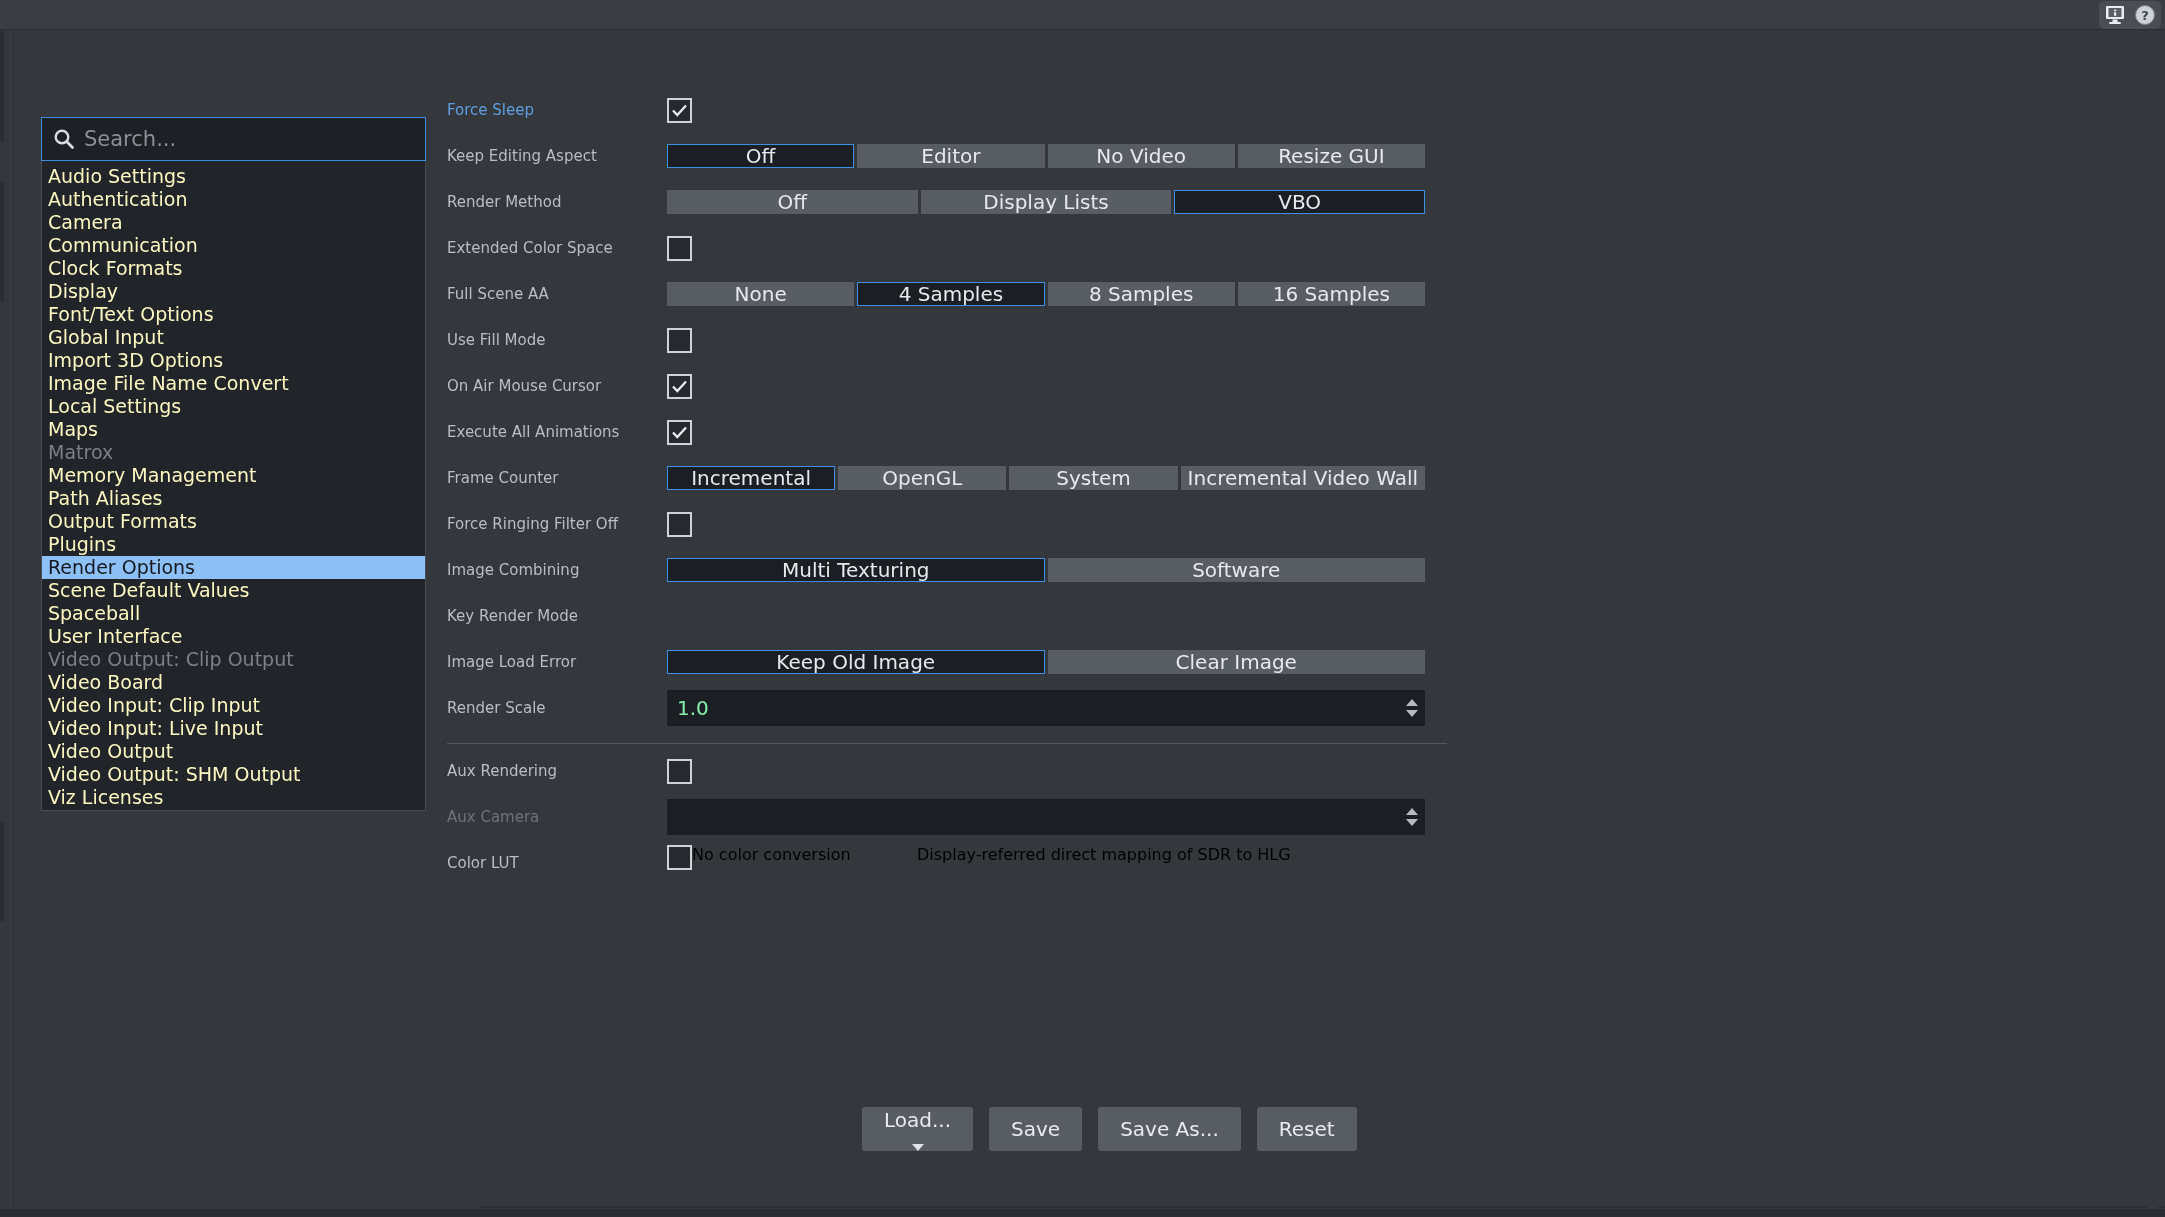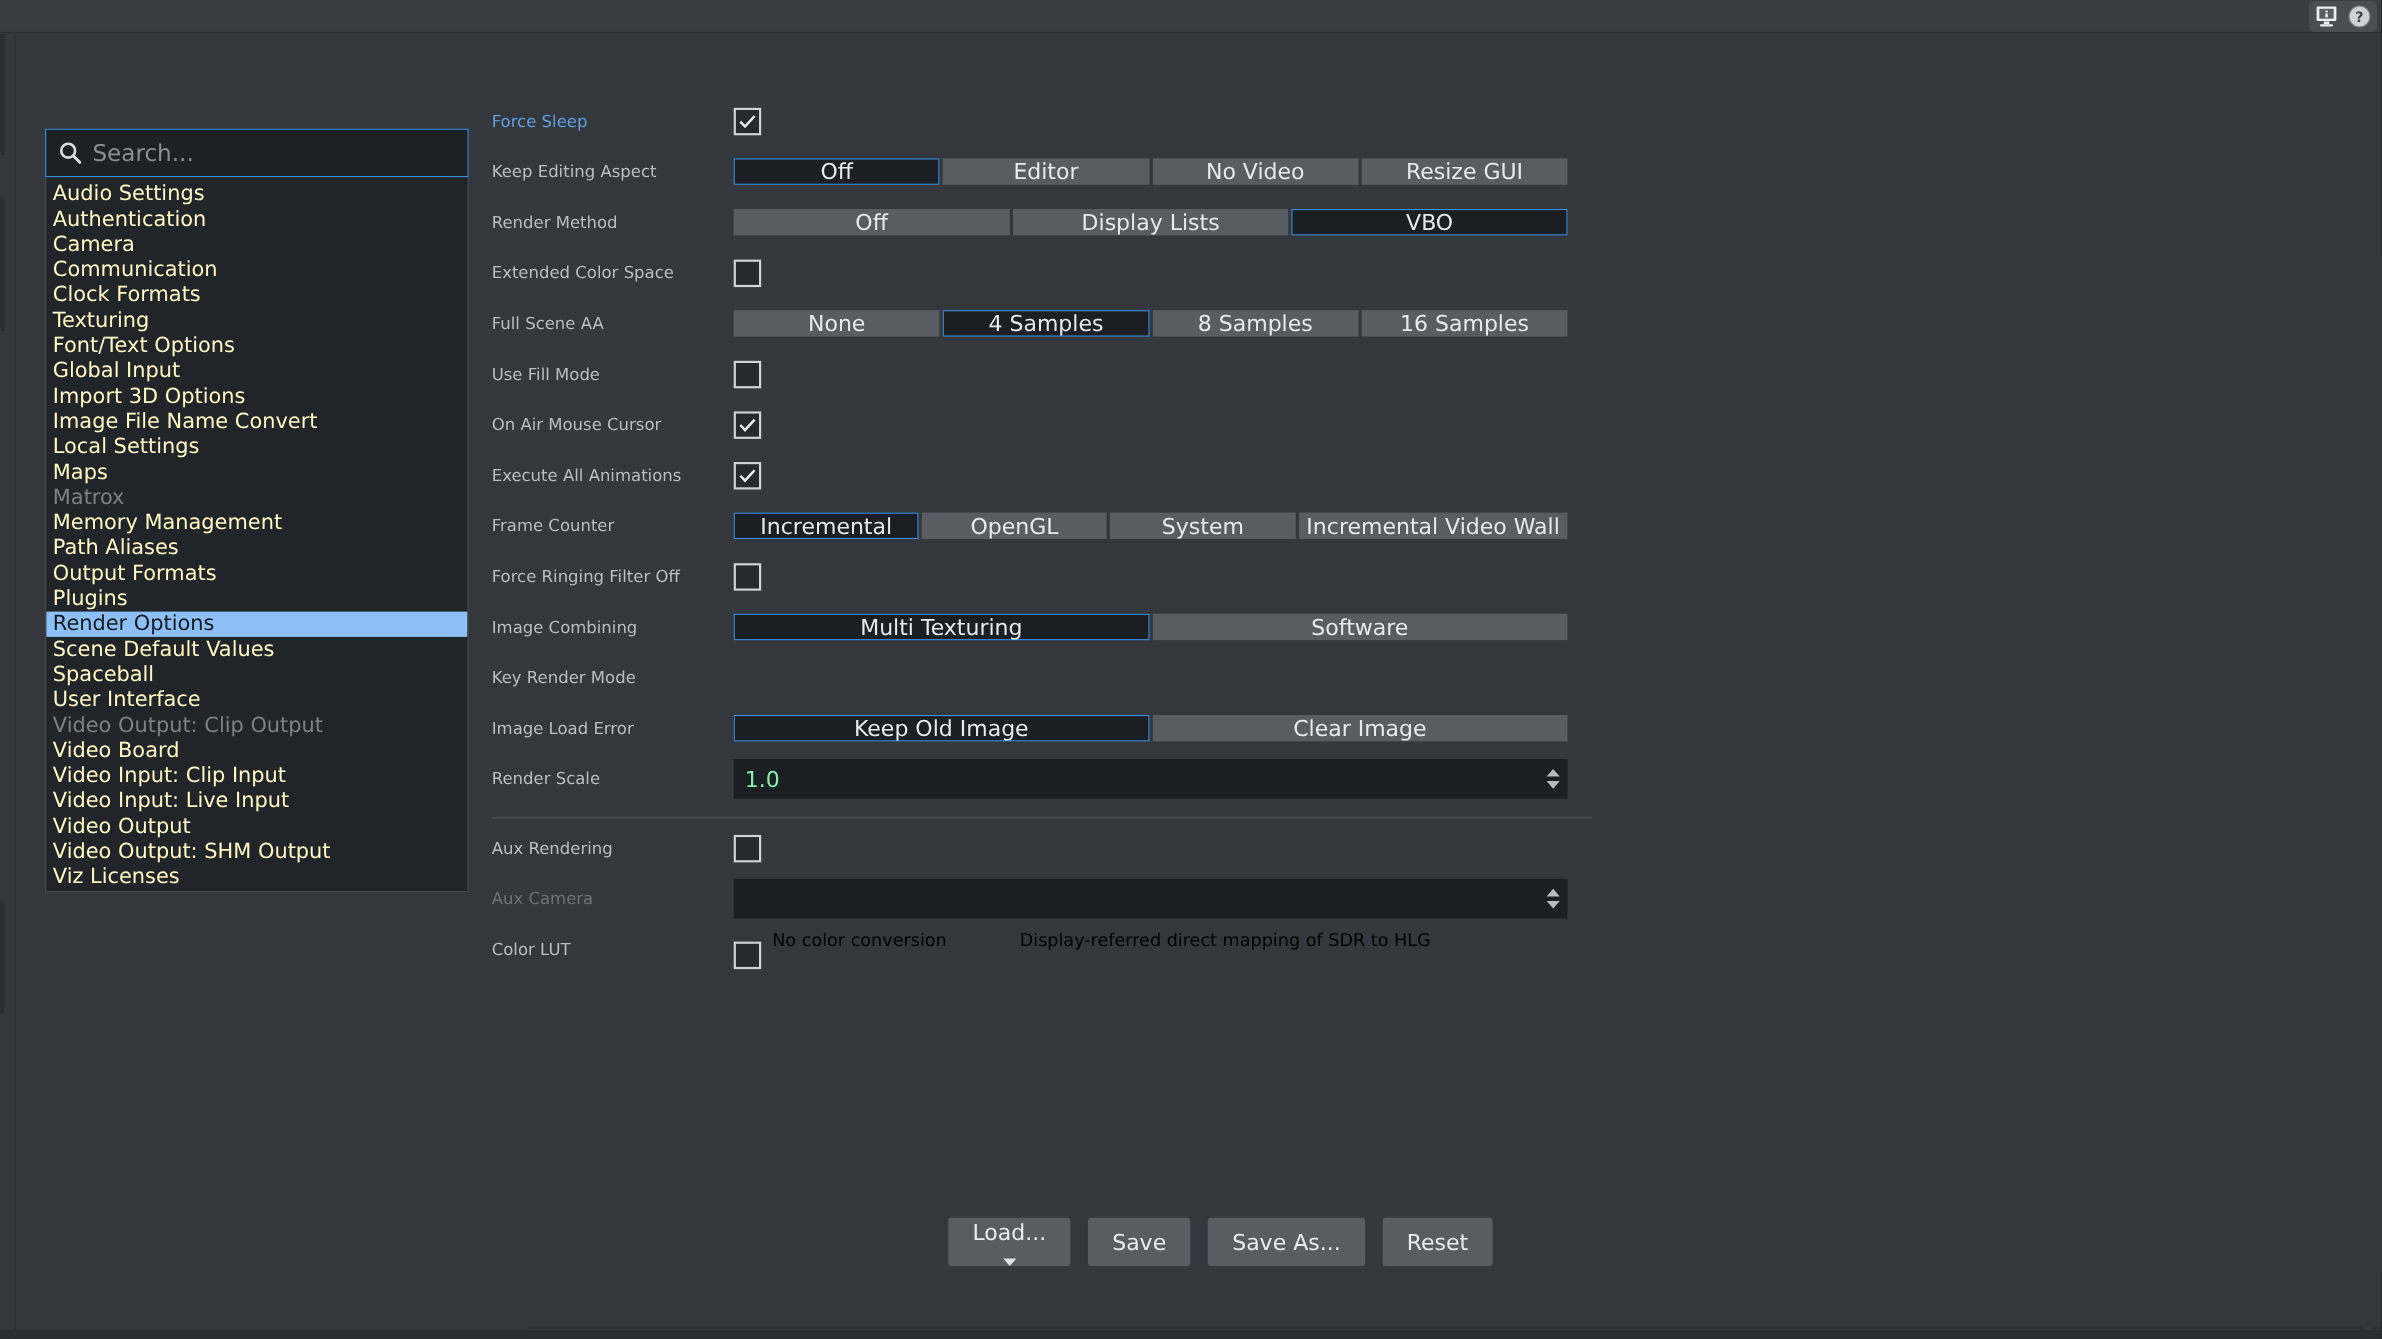--- a/index.html
+++ b/index.html
@@ -172,21 +172,21 @@
 
   .divider {
     width: 1000px; height: 1px;
     background: #52575e;
     margin: 4px 0 4px 0;
   }
 
   .spacer-sm { height: 8px; }
 
   
-  .lut-row { display: flex; align-items: flex-end; gap: 10px; }
+  .lut-row { display: flex; align-items: flex-start; }
   .lut-seg { display: flex; gap: 3px; width: 688px; }
   .lut-seg .segbtn { height: 36px; }
   .lut-seg .b1 { flex: 0 0 222px; }
   .lut-seg .b2 { flex: 1 1 auto; }
 
   
   .bottombar {
     position: absolute; left: 0; bottom: 0;
     width: 2165px; height: 130px;
   }
@@ -276,21 +276,21 @@
         </span>
         <input class="search-input" type="text" placeholder="Search..." style="">
       </div>
 
       <div class="list" id="sidebar-list">
           <div class="list-item">Audio Settings</div>
           <div class="list-item">Authentication</div>
           <div class="list-item">Camera</div>
           <div class="list-item">Communication</div>
           <div class="list-item">Clock Formats</div>
-          <div class="list-item">Texturing</div>
+          <div class="list-item">Display</div>
           <div class="list-item">Font/Text Options</div>
           <div class="list-item">Global Input</div>
           <div class="list-item">Import 3D Options</div>
           <div class="list-item">Image File Name Convert</div>
           <div class="list-item">Local Settings</div>
           <div class="list-item">Maps</div>
           <div class="list-item dim">Matrox</div>
           <div class="list-item">Memory Management</div>
           <div class="list-item">Path Aliases</div>
           <div class="list-item">Output Formats</div>

